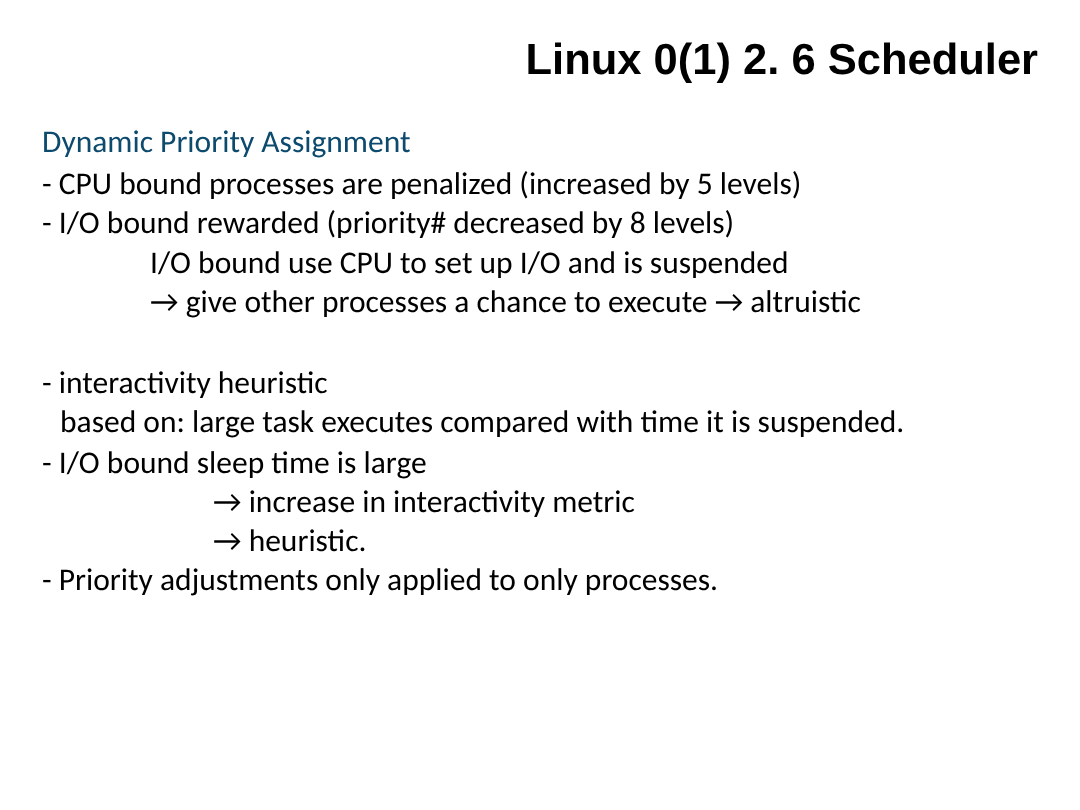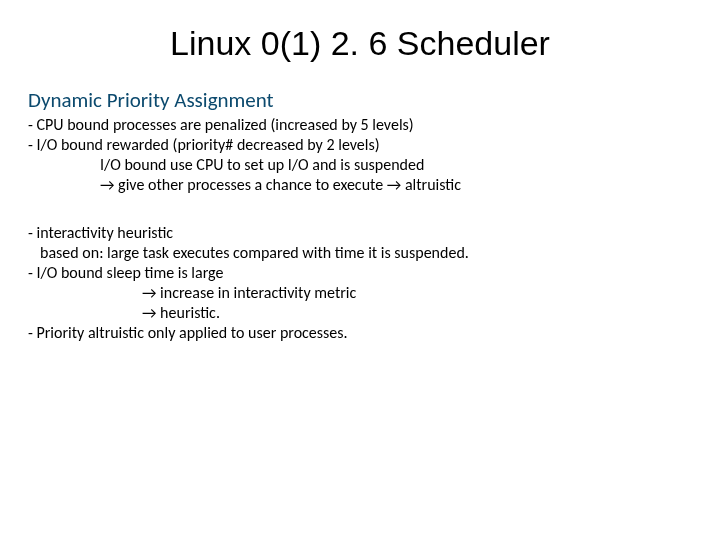--- a/index.html
+++ b/index.html
@@ -9,35 +9,35 @@
     }
     body {
       width: 720px;
       height: 540px;
       background: #ffffff;
       font-family: Calibri, Arial, sans-serif;
       padding: 20px 28px;
       color: #000000;
     }
     .title {
-      font-size: 34px;
-      font-weight: normal;
-      text-align: center;
+      font-size: 29px;
+      font-weight: bold;
+      text-align: right;
       margin-top: 4px;
       margin-bottom: 24px;
       font-family: Arial, sans-serif;
       color: #000000;
     }
     .section-heading {
       font-size: 21px;
       color: #0c4a6e;
       margin-bottom: 2px;
     }
     .bullet {
-      font-size: 16px;
+      font-size: 21px;
       color: #000000;
       line-height: 1.25;
     }
     .indent1 {
       padding-left: 72px;
     }
     .indent-small {
       padding-left: 12px;
     }
     .indent2 {
@@ -48,25 +48,25 @@
     }
   </style>
 </head>
 <body>
 
 <div class="title">Linux 0(1) 2. 6 Scheduler</div>
 
 <div>
   <div class="section-heading">Dynamic Priority Assignment</div>
   <div class="bullet">-  CPU bound processes are penalized (increased by 5 levels)</div>
-  <div class="bullet">-  I/O bound rewarded (priority# decreased by 2 levels)</div>
+  <div class="bullet">-  I/O bound rewarded (priority# decreased by 8 levels)</div>
   <div class="bullet indent1">I/O bound use CPU to set up I/O and is suspended</div>
   <div class="bullet indent1">→ give other processes a chance to execute → altruistic</div>
 </div>
 
 <div class="block2">
   <div class="bullet">- interactivity heuristic</div>
   <div class="bullet indent-small">based on: large task executes compared with time it is suspended.</div>
   <div class="bullet">- I/O bound  sleep time is large</div>
   <div class="bullet indent2">→ increase in interactivity metric</div>
   <div class="bullet indent2">→ heuristic.</div>
-  <div class="bullet">- Priority altruistic only applied to user processes.</div>
+  <div class="bullet">- Priority adjustments only applied to only processes.</div>
 </div>
 
 </body></html>

